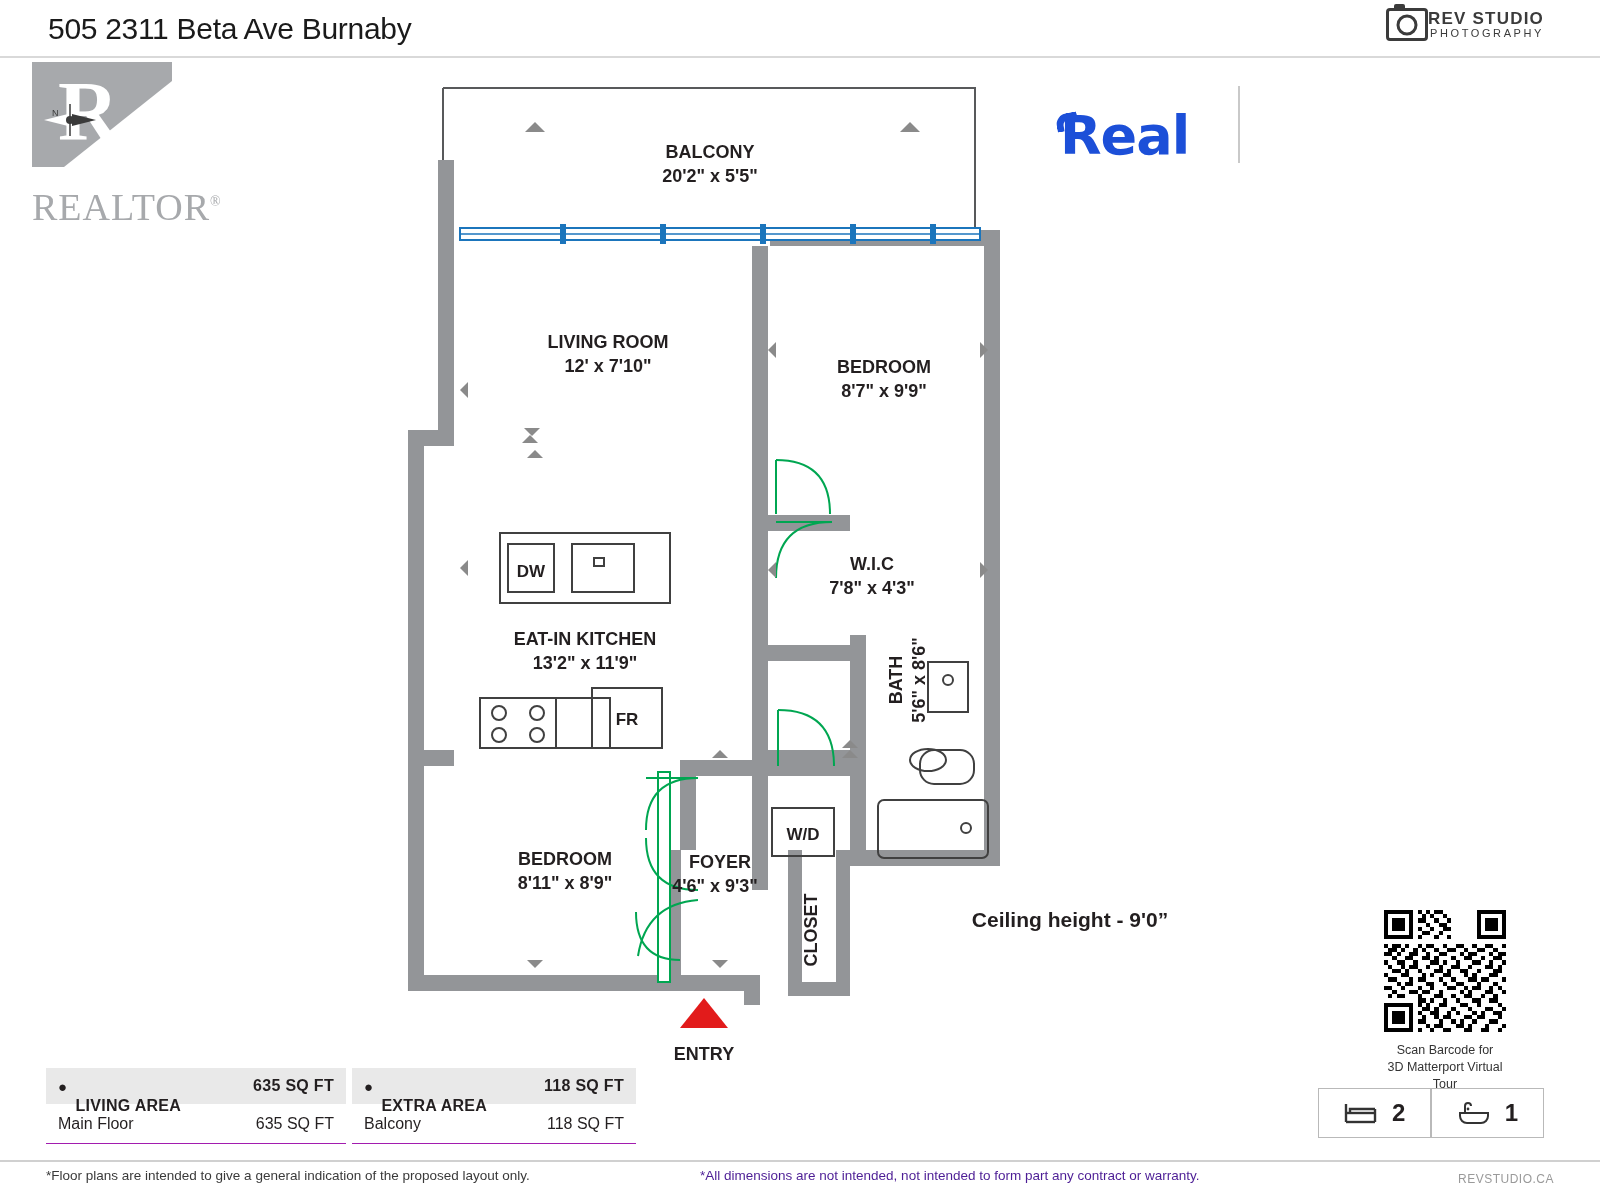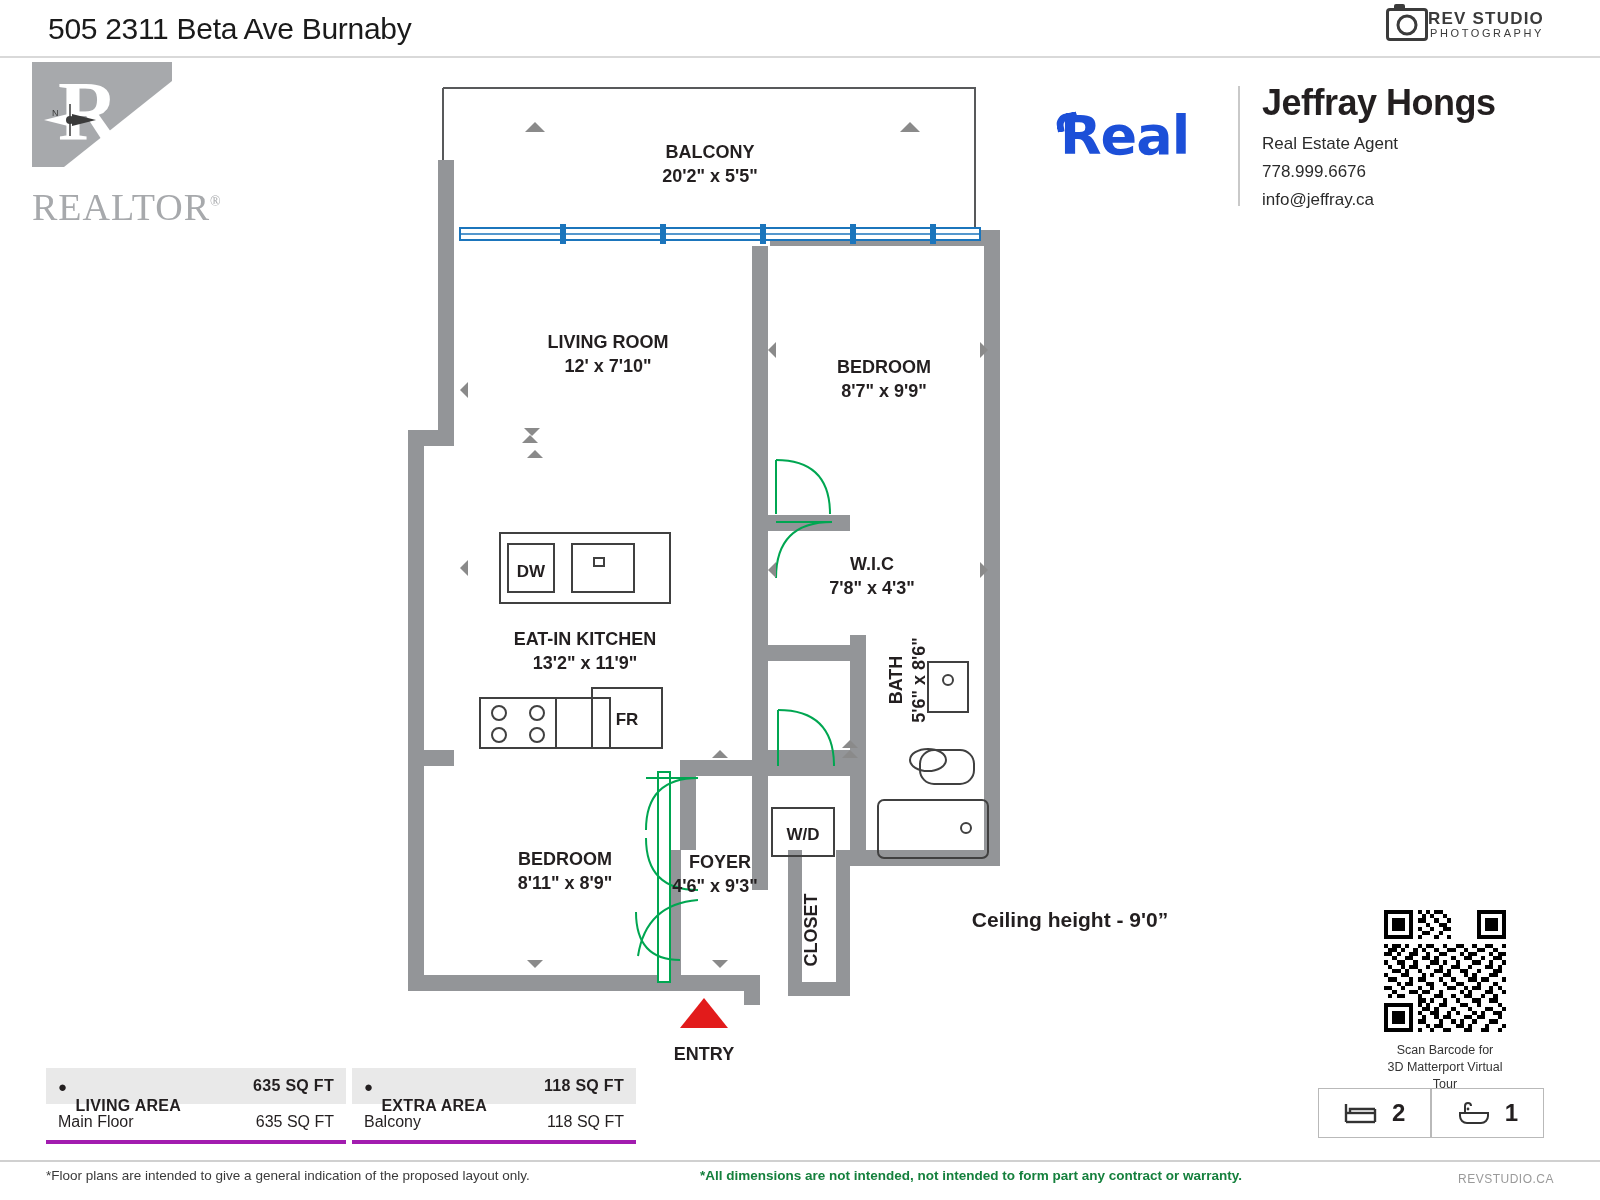--- a/index.html
+++ b/index.html
@@ -116,30 +116,30 @@
   .area-table { position:absolute; top:0; }
   .area-table .hdr {
     background:#e9e9e9; height:36px; display:flex; align-items:center;
     padding:0 12px; font-size:16px; font-weight:bold; letter-spacing:0.3px;
   }
   .area-table .hdr .bullet { font-size:15px; margin-right:8px; }
   .area-table .hdr .label { flex:1;margin-top:40px; }
   .area-table .hdr .value { }
   .area-table .row {
     height:40px; display:flex; align-items:center; padding:0 12px;
-    font-size:16px; border-bottom:4px solid #a21caf;
+    font-size:16px; border-bottom:1px solid #a21caf;
   }
   .area-table .row .label { flex:1; }
   #area-living { left:0; width:300px; }
   #area-extra { left:306px; width:284px; }
 
   
   #footer-rule { position:absolute; left:0; top:1160px; width:1600px; height:1.5px; background:#d0d0d0; }
   #footer-left { position:absolute; left:46px; top:1168px; font-size:13.5px; color:#3a3a3a; }
-  #footer-right { position:absolute; left:700px; top:1168px; font-size:13.5px; color:#15803d;font-weight:bold; }
+  #footer-right { position:absolute; left:700px; top:1168px; font-size:13.5px; color:#4c1d95; }
   #footer-brand { position:absolute; right:46px; top:1172px; font-size:12px; color:#9a9a9a; letter-spacing:0.5px; }
 </style>
 </head>
 <body>
 
 <div id="header-title">505 2311 Beta Ave Burnaby</div>
 <div id="header-rule"></div>
 
 <div id="revstudio-logo">
   <div class="cam"></div>
@@ -168,26 +168,20 @@
 </div>
 
 <div id="agent-block">
   <div id="jovi-logo">
     <div class="word">
       <span class="swoosh"></span>
       <span>Real</span>
     </div>
   </div>
   <div id="agent-divider"></div>
-  <div id="agent-info">
-    <div class="name">Jeffray Hongs</div>
-    <div class="role">Real Estate Agent</div>
-    <div class="phone">778.999.6676</div>
-    <div class="email">info@jeffray.ca</div>
-  </div>
 </div>
 
 <div id="floorplan">
 <svg width="680" height="1000" viewBox="0 0 680 1000">
   <defs>
     <style>
       .wall { fill:#939598; }
       .thin { fill:none; stroke:#58595b; stroke-width:2; }
       .door { fill:none; stroke:#00a651; stroke-width:2; }
       .fix  { fill:none; stroke:#404040; stroke-width:2; }

